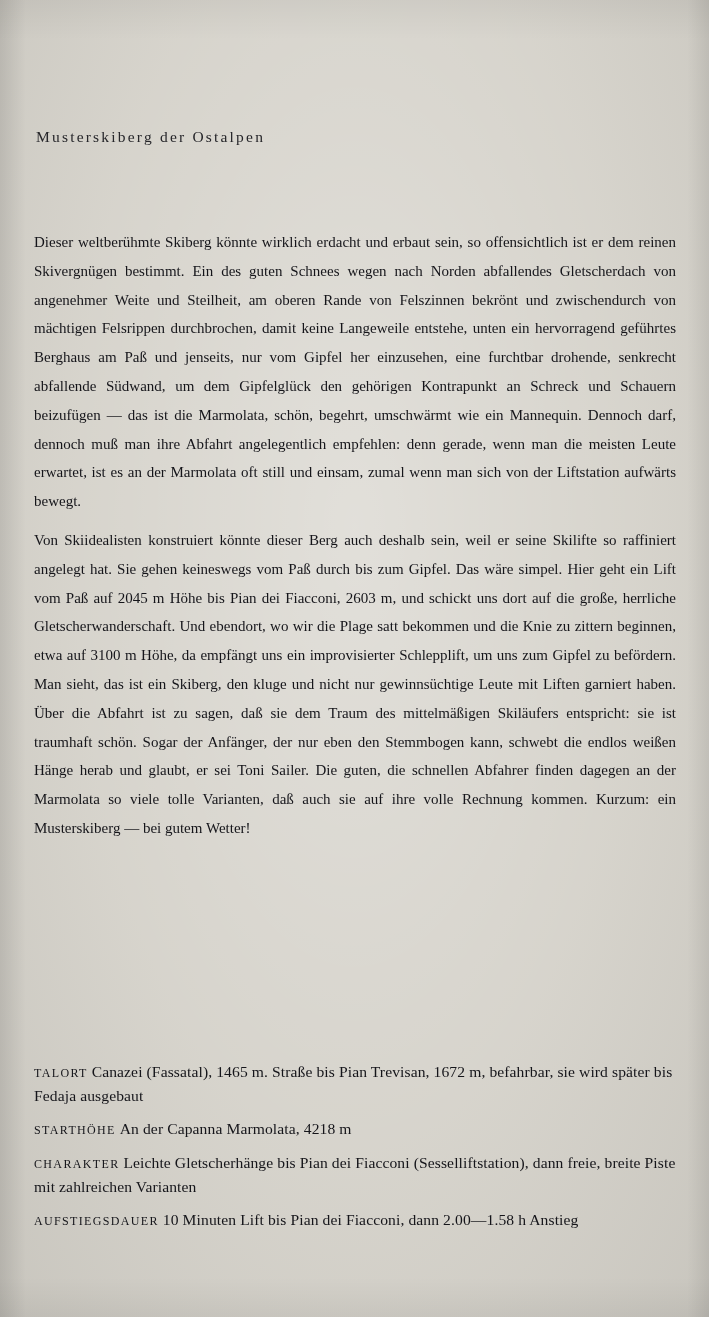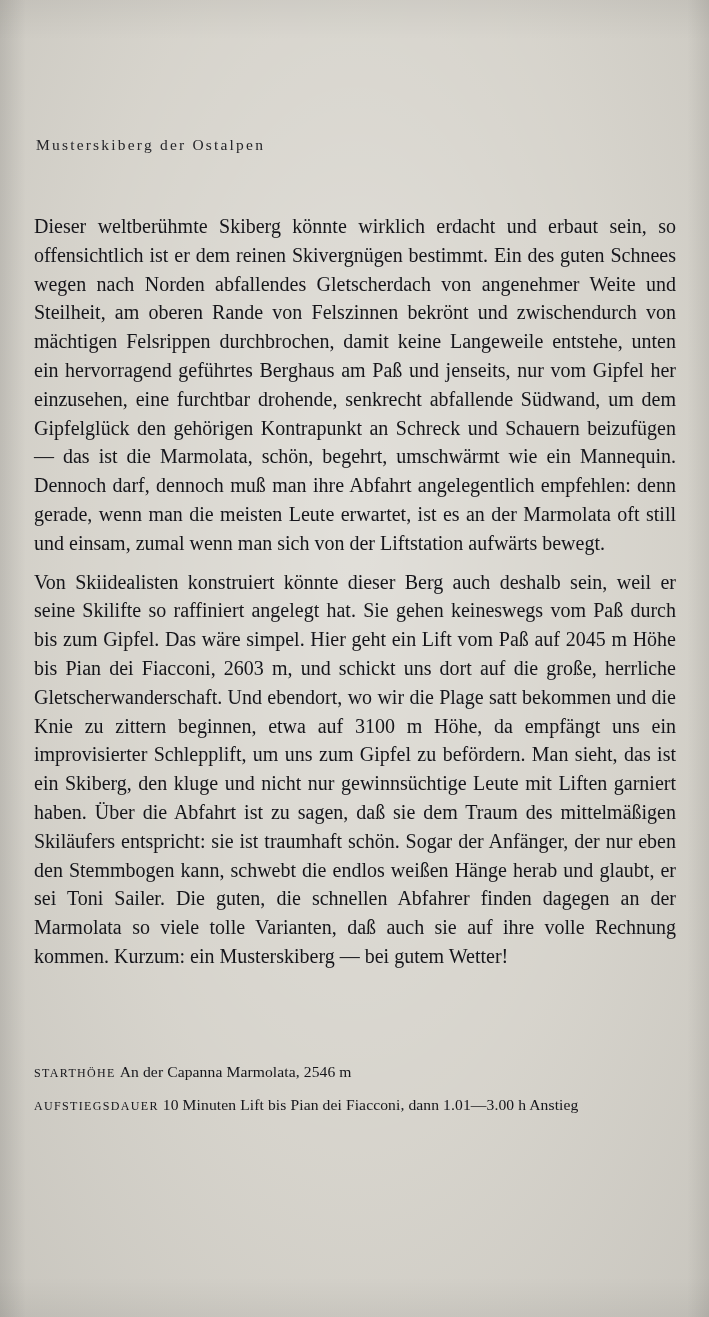--- a/index.html
+++ b/index.html
@@ -38,32 +38,32 @@
     position: absolute;
     top: 78px;
     left: 1px;
     font-size: 25px;
     font-weight: normal;
     letter-spacing: 2.3px;
     color: #17171a;
   }
   .subtitle {
     position: absolute;
-    top: 136px;
+    top: 128px;
     left: 2px;
     font-size: 15.5px;
     letter-spacing: 2.2px;
     color: #26262a;
   }
   .body-text {
     position: absolute;
-    top: 212px;
+    top: 228px;
     left: 0;
     width: 642px;
-    font-size: 20px;
+    font-size: 15px;
     line-height: 28.8px;
     text-align: justify;
     text-justify: inter-word;
     color: #15151a;
   }
   .body-text p {
     margin: 0;
   }
   .body-text p + p {
     margin-top: 10px;
@@ -106,23 +106,31 @@
 
     <div class="subtitle">Musterskiberg der Ostalpen</div>
 
     <div class="body-text">
       <p>Dieser weltberühmte Skiberg könnte wirklich erdacht und erbaut sein, so offensichtlich ist er dem reinen Skivergnügen bestimmt. Ein des guten Schnees wegen nach Norden abfallendes Gletscherdach von angenehmer Weite und Steilheit, am oberen Rande von Felszinnen bekrönt und zwischendurch von mächtigen Felsrippen durchbrochen, damit keine Langeweile entstehe, unten ein hervorragend geführtes Berghaus am Paß und jenseits, nur vom Gipfel her einzusehen, eine furchtbar drohende, senkrecht abfallende Südwand, um dem Gipfelglück den gehörigen Kontrapunkt an Schreck und Schauern beizufügen — das ist die Marmolata, schön, begehrt, umschwärmt wie ein Mannequin. Dennoch darf, dennoch muß man ihre Abfahrt angelegentlich empfehlen: denn gerade, wenn man die meisten Leute erwartet, ist es an der Marmolata oft still und einsam, zumal wenn man sich von der Liftstation aufwärts bewegt.</p>
       <p>Von Skiidealisten konstruiert könnte dieser Berg auch deshalb sein, weil er seine Skilifte so raffiniert angelegt hat. Sie gehen keineswegs vom Paß durch bis zum Gipfel. Das wäre simpel. Hier geht ein Lift vom Paß auf 2045 m Höhe bis Pian dei Fiacconi, 2603 m, und schickt uns dort auf die große, herrliche Gletscherwanderschaft. Und ebendort, wo wir die Plage satt bekommen und die Knie zu zittern beginnen, etwa auf 3100 m Höhe, da empfängt uns ein improvisierter Schlepplift, um uns zum Gipfel zu befördern. Man sieht, das ist ein Skiberg, den kluge und nicht nur gewinnsüchtige Leute mit Liften garniert haben. Über die Abfahrt ist zu sagen, daß sie dem Traum des mittelmäßigen Skiläufers entspricht: sie ist traumhaft schön. Sogar der Anfänger, der nur eben den Stemmbogen kann, schwebt die endlos weißen Hänge herab und glaubt, er sei Toni Sailer. Die guten, die schnellen Abfahrer finden dagegen an der Marmolata so viele tolle Varianten, daß auch sie auf ihre volle Rechnung kommen. Kurzum: ein Musterskiberg — bei gutem Wetter!</p>
     </div>
 
     <div class="facts">
       <div class="fact">
+        <span class="lbl">Talort</span>
+        <span class="val">Canazei (Fassatal), 1465 m. Straße bis Pian Trevisan, 1672 m, befahrbar, sie wird später bis Fedaja ausgebaut</span>
+      </div>
+      <div class="fact">
         <span class="lbl">Starthöhe</span>
-        <span class="val">An der Capanna Marmolata, 2546 m</span>
+        <span class="val">An der Capanna Marmolata, 4218 m</span>
+      </div>
+      <div class="fact">
+        <span class="lbl">Charakter</span>
+        <span class="val">Leichte Gletscherhänge bis Pian dei Fiacconi (Sesselliftstation), dann freie, breite Piste mit zahlreichen Varianten</span>
       </div>
       <div class="fact">
         <span class="lbl">Aufstiegsdauer</span>
-        <span class="val">10 Minuten Lift bis Pian dei Fiacconi, dann 1.01—3.00 h Anstieg</span>
+        <span class="val">10 Minuten Lift bis Pian dei Fiacconi, dann 2.00—1.58 h Anstieg</span>
       </div>
     </div>
 
   </div>
 </div>
 
 </body></html>

